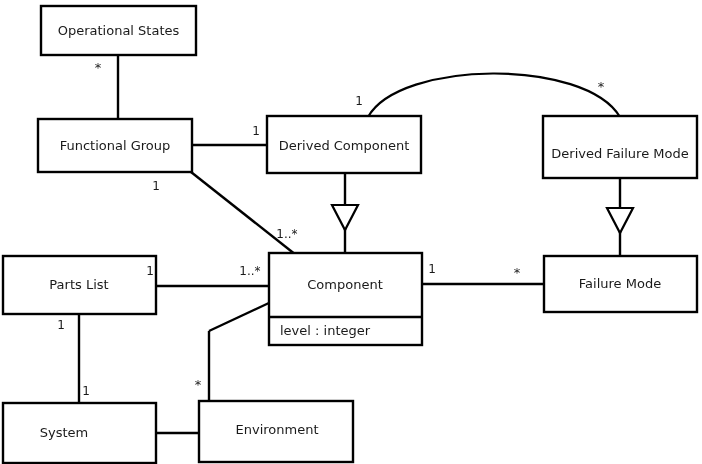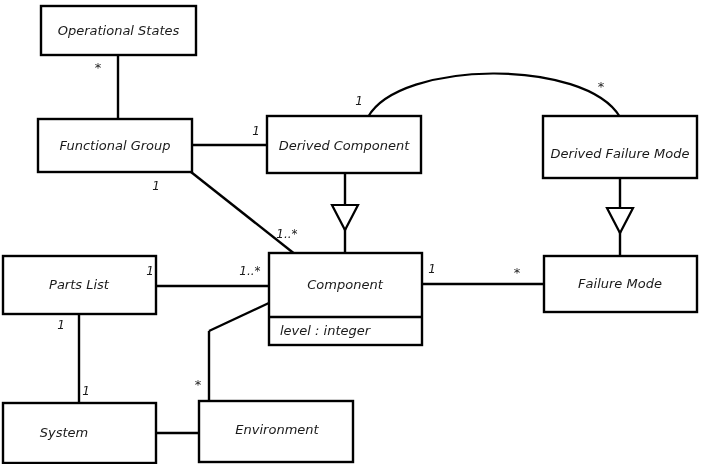--- a/index.html
+++ b/index.html
@@ -11,21 +11,20 @@
     width: 702px;
     height: 464px;
     font-family: "DejaVu Sans", sans-serif;
     overflow: hidden;
   }
   #diagram-root {
     position: relative;
     width: 702px;
     height: 464px;
     background: #ffffff;
-    font-style: italic;
   }
   svg.uml-canvas {
     display: block;
     width: 702px;
     height: 464px;
   }
   .cls-box {
     fill: #ffffff;
     stroke: #000000;
     stroke-width: 2.4;

